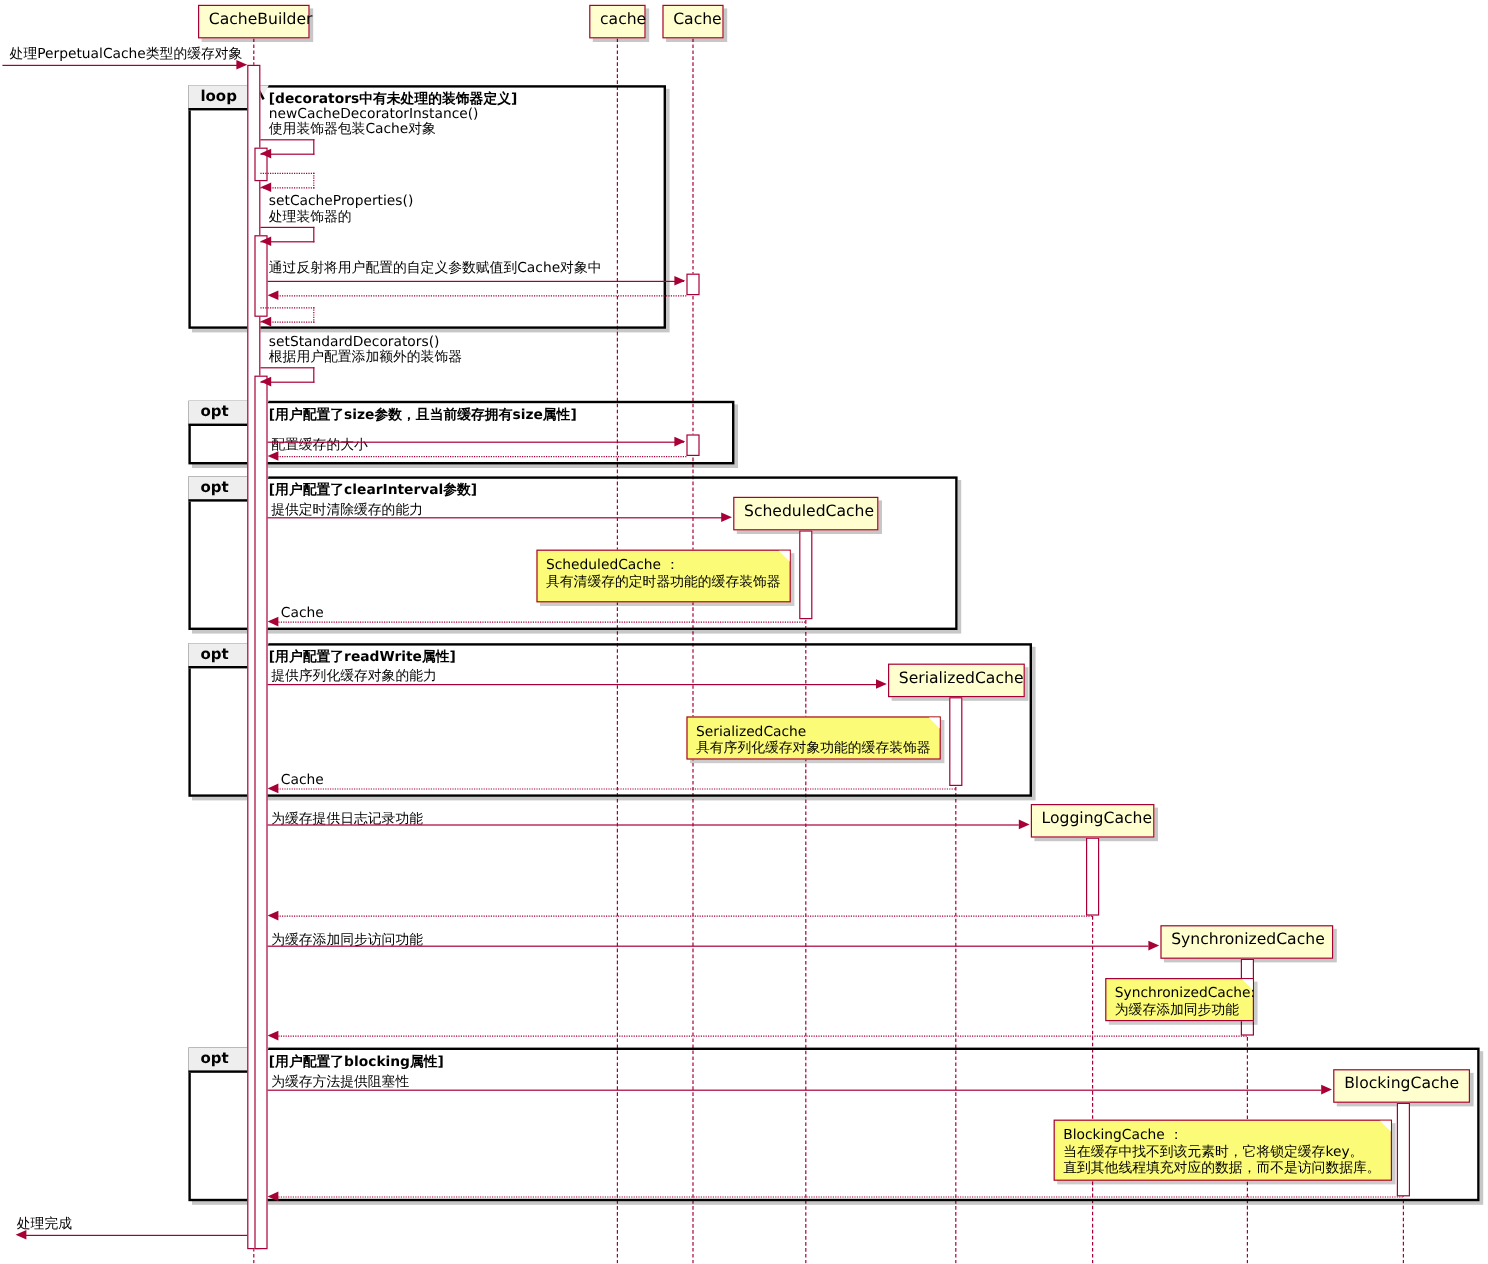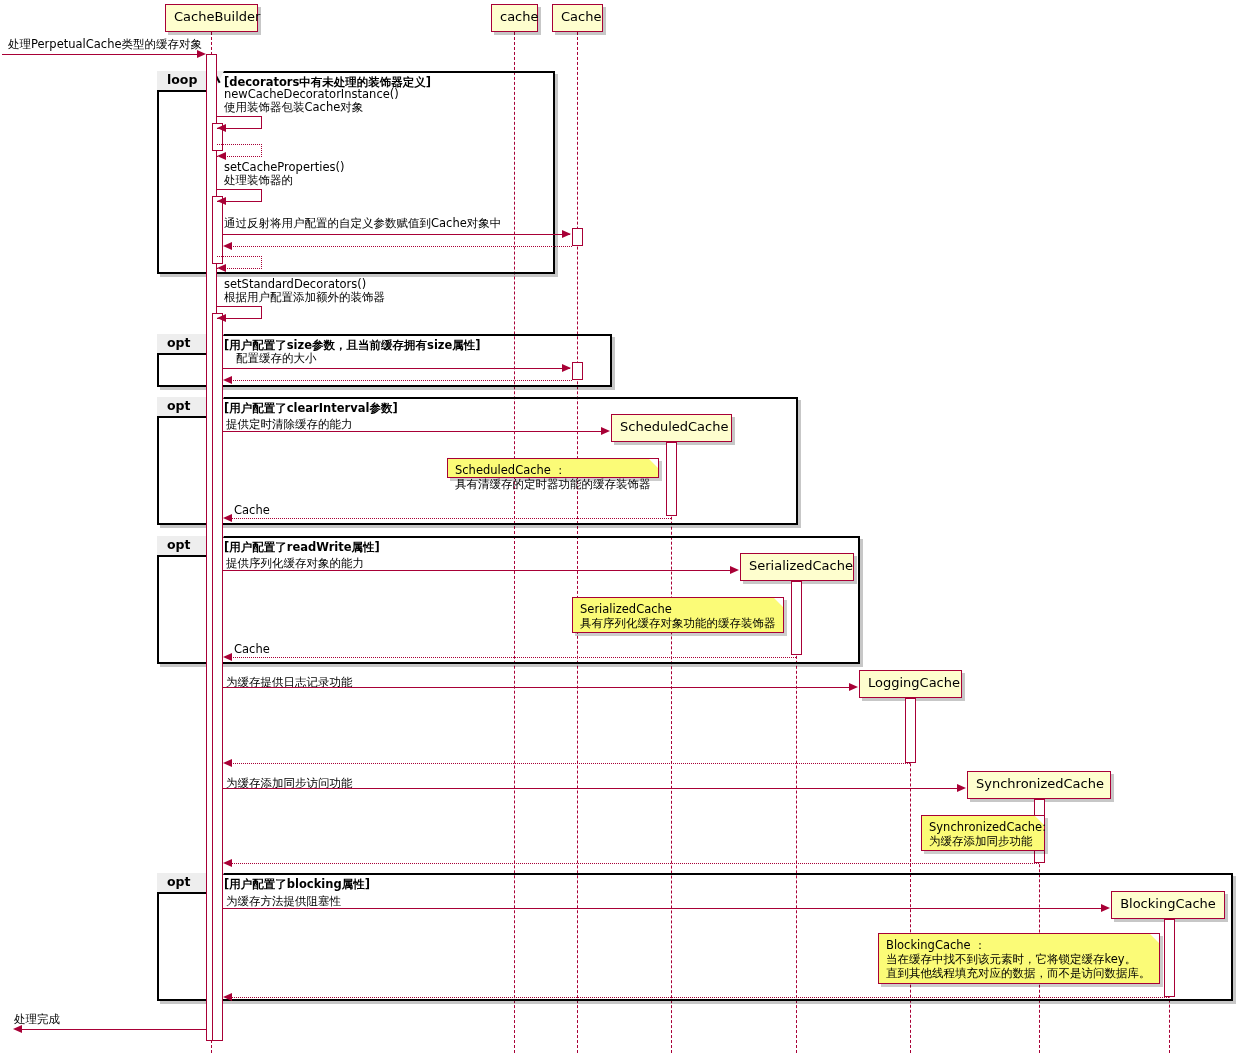--- a/index.html
+++ b/index.html
@@ -220,31 +220,31 @@
   <div class="arrowhead left" style="left:223px;top:242px;"></div>
 
   <div class="selfmsg dotted" style="left:217px;top:256px;width:45px;height:13px;"></div>
   <div class="arrowhead left" style="left:217px;top:264px;"></div>
 
   <div class="mlabel" style="left:224px;top:278px;">setStandardDecorators()</div>
   <div class="mlabel cjk" style="left:224px;top:291px;">根据用户配置添加额外的装饰器</div>
   <div class="selfmsg" style="left:217px;top:306px;width:45px;height:13px;"></div>
   <div class="arrowhead left" style="left:217px;top:314px;"></div>
 
-  <div class="mlabel cjk" style="left:226px;top:352px;margin-left:10px;">配置缓存的大小</div>
+  <div class="mlabel cjk" style="left:226px;top:364px;">配置缓存的大小</div>
   <div class="msg" style="left:223px;top:368px;width:347px;"></div>
   <div class="arrowhead right" style="left:562px;top:364px;"></div>
   <div class="msg dotted" style="left:226px;top:380px;width:346px;"></div>
   <div class="arrowhead left" style="left:223px;top:376px;"></div>
 
   <div class="mlabel cjk" style="left:226px;top:418px;">提供定时清除缓存的能力</div>
   <div class="msg" style="left:223px;top:431px;width:382px;"></div>
   <div class="arrowhead right" style="left:601px;top:427px;"></div>
 
-  <div class="note" style="left:447px;top:458px;width:212px;height:20px;">ScheduledCache ：
+  <div class="note" style="left:447px;top:458px;width:212px;height:44px;">ScheduledCache ：
 具有清缓存的定时器功能的缓存装饰器<span class="fold"></span></div>
 
   <div class="mlabel" style="left:234px;top:504px;">Cache</div>
   <div class="msg dotted" style="left:226px;top:518px;width:445px;"></div>
   <div class="arrowhead left" style="left:223px;top:514px;"></div>
 
   <div class="mlabel cjk" style="left:226px;top:557px;">提供序列化缓存对象的能力</div>
   <div class="msg" style="left:223px;top:570px;width:511px;"></div>
   <div class="arrowhead right" style="left:730px;top:566px;"></div>
 

